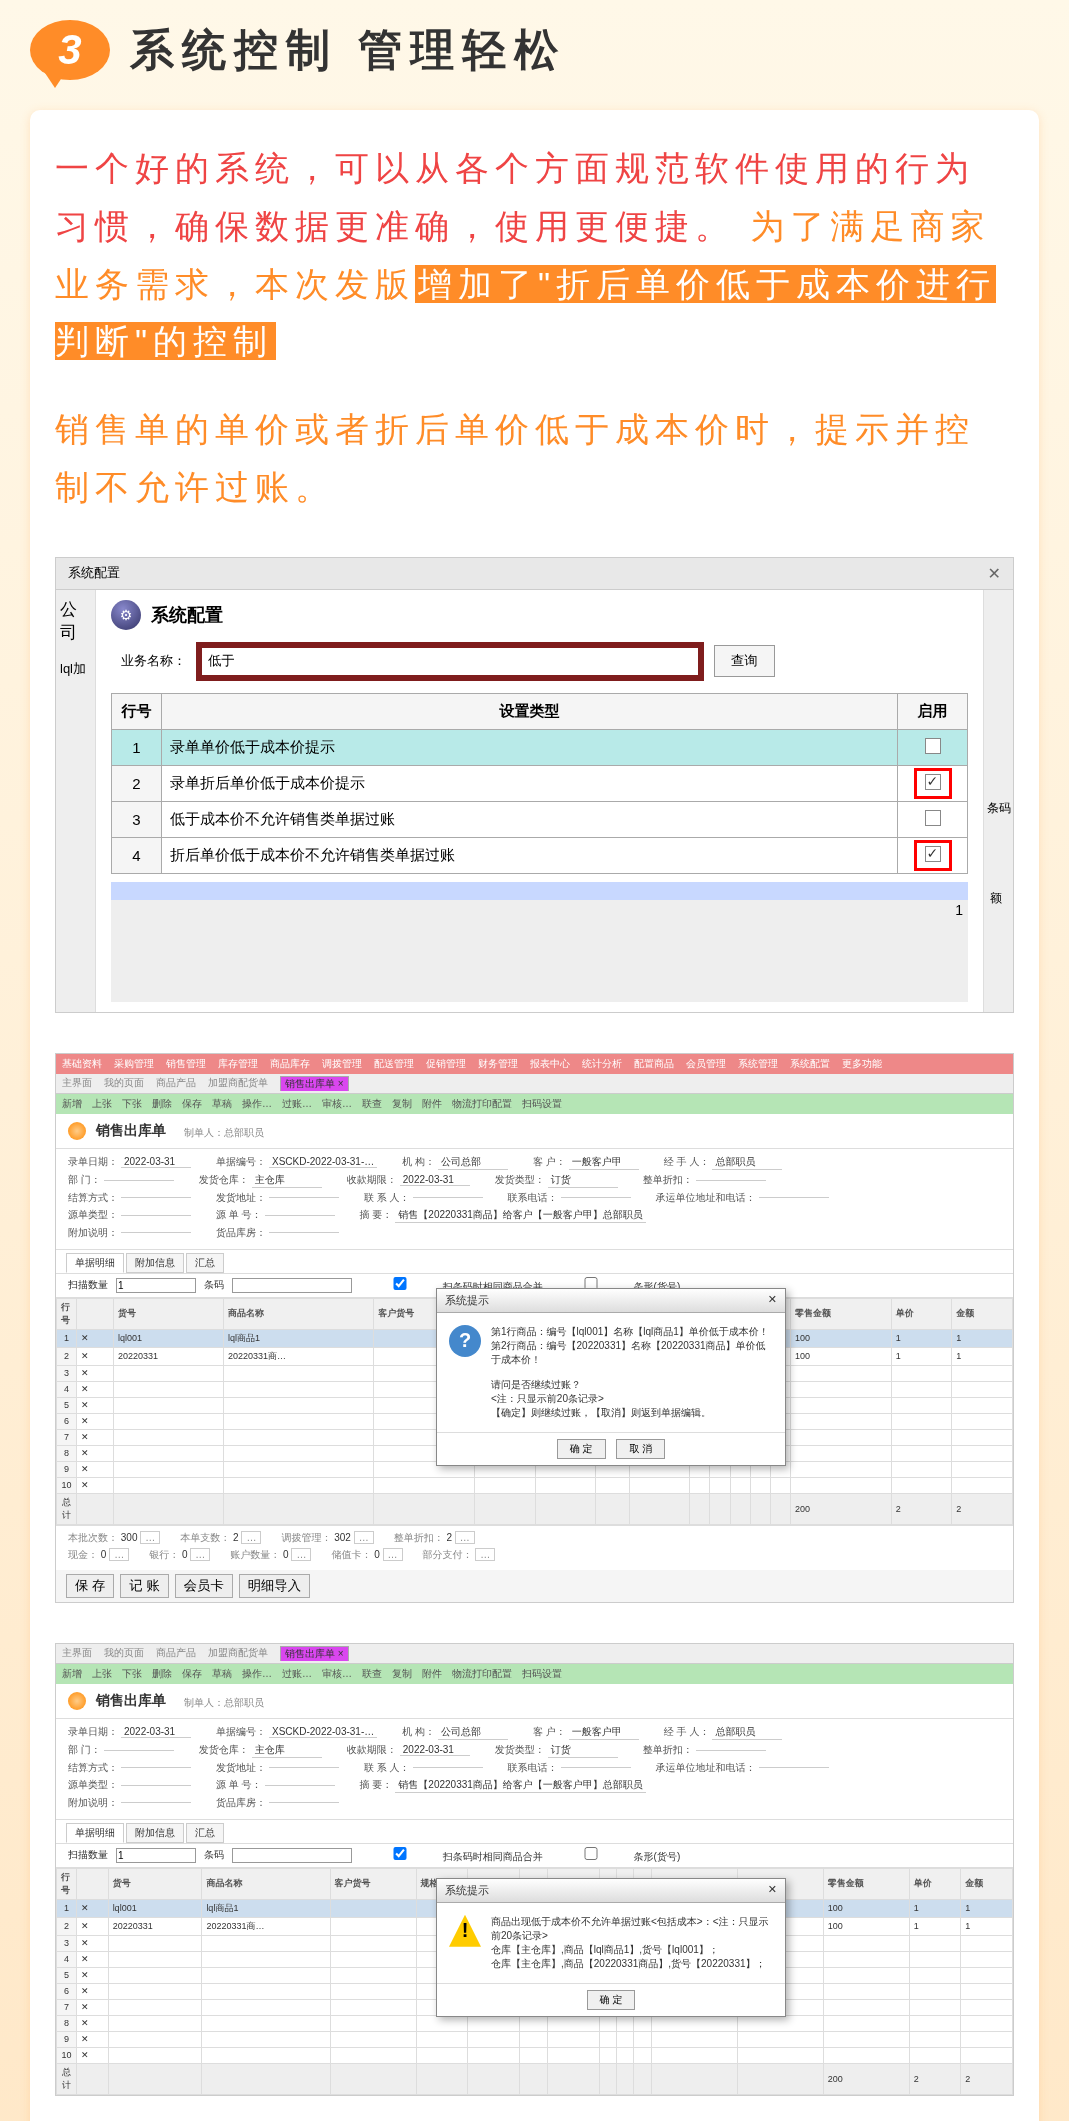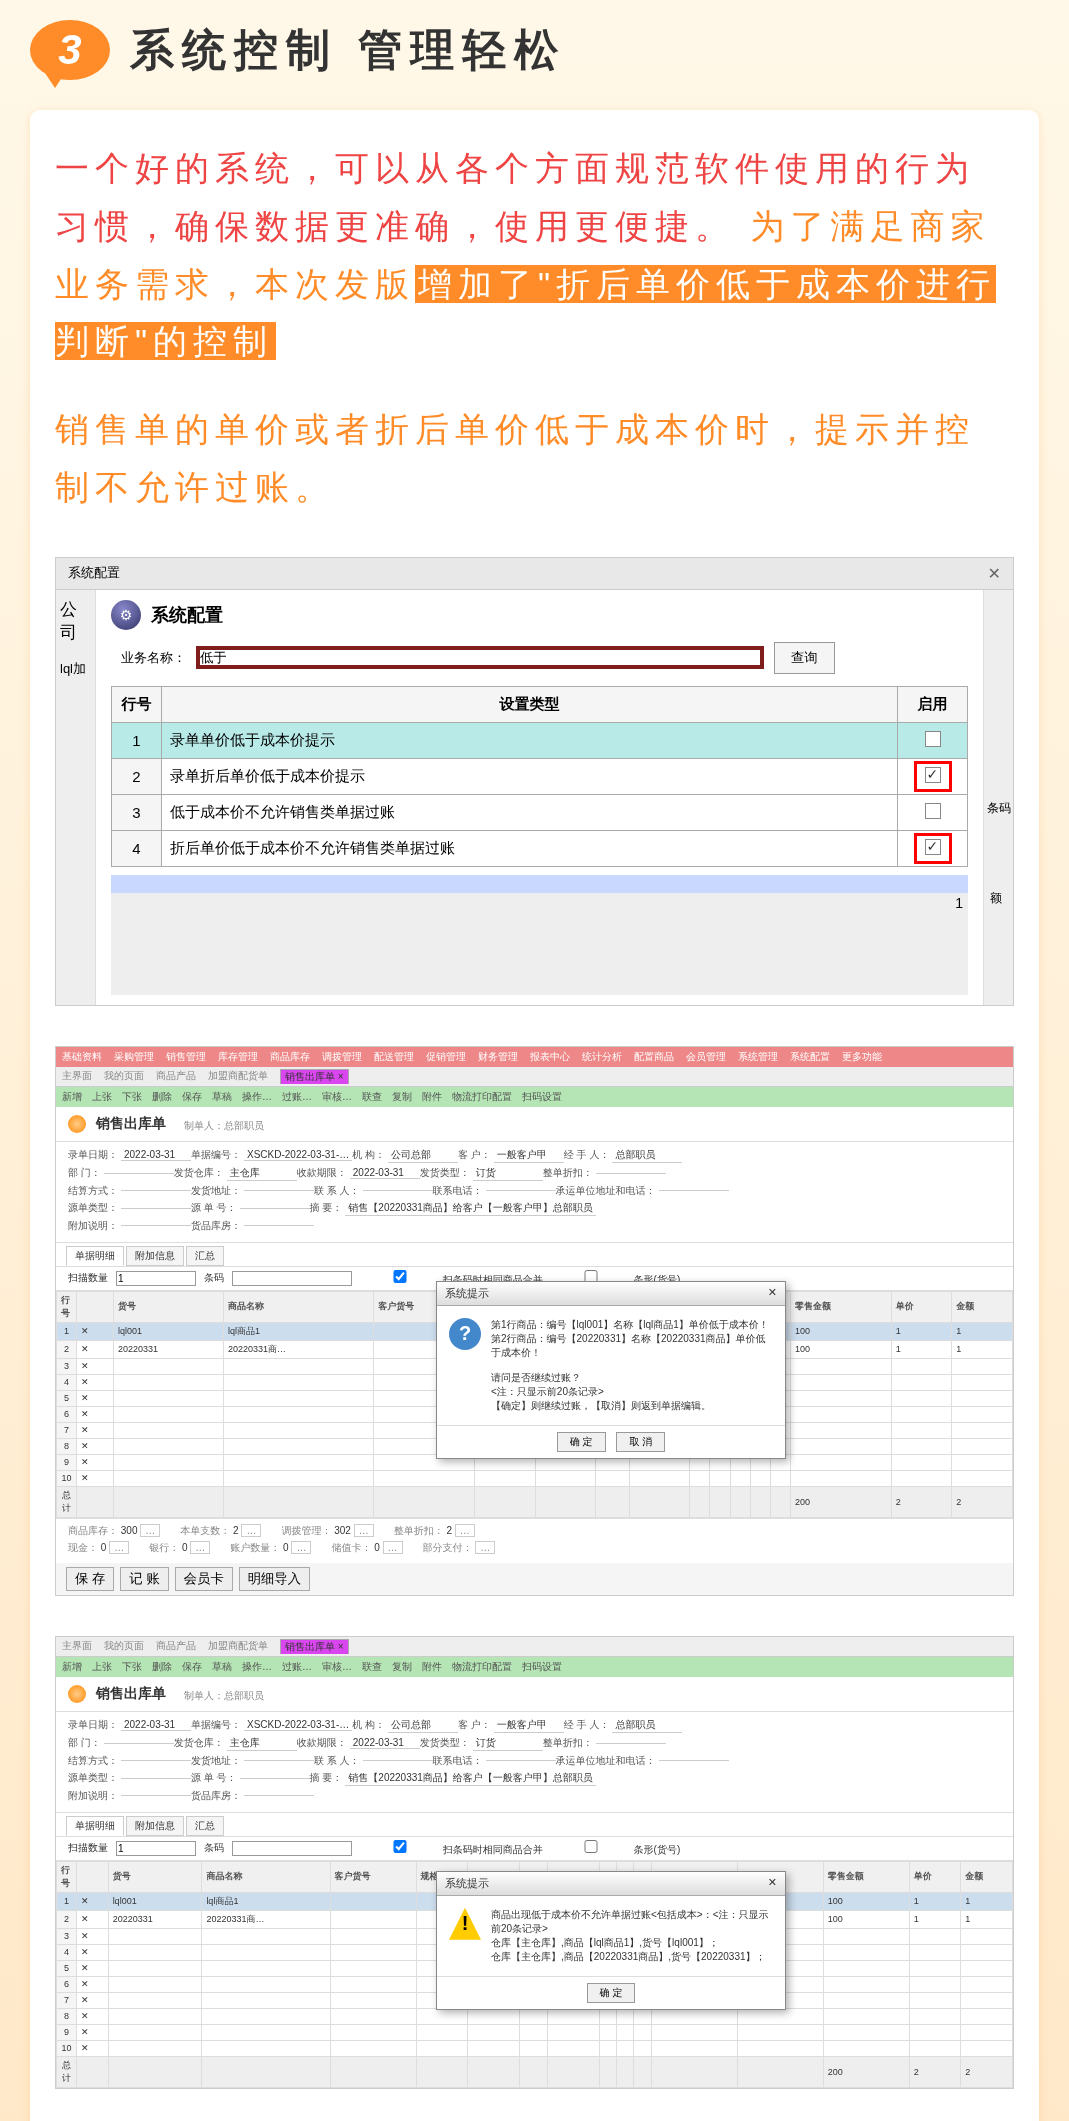--- a/index.html
+++ b/index.html
@@ -27,21 +27,21 @@
 .s1-left { width: 40px; background: #eee; border-right: 1px solid #ddd; }
 .s1-main { display: flex; }
 .s1-body { flex: 1; padding: 10px 15px; }
 .s1-header { display: flex; align-items: center; gap: 10px; margin-bottom: 12px; }
 .s1-icon { width: 30px; height: 30px; background: radial-gradient(circle at 40% 30%, #88c, #336); border-radius: 50%; display: flex; align-items: center; justify-content: center; color: #fff; font-size: 14px; }
 .s1-htxt { font-size: 18px; font-weight: bold; }
 .s1-tabs { display: flex; border-bottom: 1px solid #aaa; margin-bottom: 15px; }
 .s1-tab { padding: 6px 14px; border: 1px solid #aaa; border-bottom: none; background: #f0f0f0; margin-right: -1px; font-size: 14px; }
 .s1-tab.active { background: #fff; border-bottom: 1px solid #fff; margin-bottom: -1px; z-index: 1; }
 .s1-search { display: flex; align-items: center; gap: 10px; margin-bottom: 12px; padding-left: 10px; }
-.s1-search input { width: 568px; border: 4px solid #7f1d1d; }
+.s1-search input { padding: 6px; width: 508px; border: 6px solid #7f1d1d; }
 .s1-btn { padding: 6px 16px; border: 1px solid #999; background: #f5f5f5; }
 .s1-table { width: 100%; border-collapse: collapse; }
 .s1-table th, .s1-table td { border: 1px solid #aaa; padding: 8px; font-size: 15px; text-align: left; }
 .s1-table th { background: #f5f5f5; text-align: center; }
 .s1-table .col-num { width: 50px; text-align: center; background: #f5f5f5; }
 .s1-table .col-enable { width: 70px; text-align: center; }
 .s1-table tr.sel td { background: #b8eae8; }
 .chk { display: inline-block; width: 16px; height: 16px; border: 1px solid #888; background: #fff; position: relative; }
 .chk.on::after { content: '✓'; position: absolute; top: -2px; left: 1px; color: #333; font-size: 14px; }
 .redbox { border: 3px solid red; padding: 3px 8px; display: inline-block; margin: -6px -10px; }
@@ -54,21 +54,21 @@
 .s2 { background: #fff; font-size: 10px; color: #333; }
 .s2-menubar { background: #e88; color: #fff; padding: 3px 6px; display: flex; gap: 12px; font-size: 10px; }
 .s2-tabs { background: #eee; padding: 2px 6px; display: flex; gap: 12px; font-size: 10px; border-bottom: 1px solid #ccc; }
 .s2-tabs .tab { color: #888; }
 .s2-tabs .tab.active { color: #333; border: 1px solid #aaa; border-bottom: none; background: #d946ef; padding: 0 4px; }
 .s2-toolbar { background: #b5e5b5; padding: 3px 6px; display: flex; gap: 10px; align-items: center; font-size: 10px; }
 .s2-toolbar span { color: #555; }
 .s2-title { padding: 8px 12px; display: flex; align-items: flex-end; gap: 10px; font-size: 14px; font-weight: bold; border-bottom: 1px solid #ddd; }
 .s2-icon2 { width: 18px; height: 18px; background: radial-gradient(#fc8, #f80); border-radius: 50%; }
 .s2-form { padding: 6px 12px; border-bottom: 1px solid #ddd; }
-.s2-row { display: flex; margin-bottom: 3px; font-size: 10px; align-items: center; }
+.s2-row { display: flex; gap: 25px; margin-bottom: 3px; font-size: 10px; align-items: center; }
 .s2-field { display: flex; align-items: center; gap: 3px; }
 .s2-field label { color: #555; }
 .s2-field .val { border-bottom: 1px solid #ccc; min-width: 70px; padding: 0 3px; display: inline-block; }
 .s2-subtabs { display: flex; gap: 2px; padding: 3px 10px 0; font-size: 10px; }
 .s2-subtab { padding: 2px 8px; border: 1px solid #ccc; background: #f5f5f5; }
 .s2-subtab.active { background: #fff; border-bottom-color: #fff; }
 .s2-scan { padding: 3px 12px; display: flex; align-items: center; gap: 8px; font-size: 10px; border-top: 1px solid #ddd; border-bottom: 1px solid #ddd; }
 .s2-scan input { width: 80px; padding: 1px; border: 1px solid #999; font-size: 10px; }
 .s2-grid { position: relative; }
 .s2-gridtable { width: 100%; border-collapse: collapse; font-size: 9px; }
@@ -575,21 +575,21 @@
             </div>
           </div>
           <div class="s2-dlg-btns">
             <button class="s2-dlg-btn">确 定</button>
             <button class="s2-dlg-btn">取 消</button>
           </div>
         </div>
       </div>
       <div class="s2-footer" id="s2foot1">
           <div class="s2-footrow">
-            <span><span style="color:#888;">商品库存：</span> 300 <span style="border:1px solid #ccc;padding:0 4px;color:#888;">…</span></span>
+            <span><span style="color:#888;">本批次数：</span> 300 <span style="border:1px solid #ccc;padding:0 4px;color:#888;">…</span></span>
             <span><span style="color:#888;">本单支数：</span> 2 <span style="border:1px solid #ccc;padding:0 4px;color:#888;">…</span></span>
             <span><span style="color:#888;">调拨管理：</span> 302 <span style="border:1px solid #ccc;padding:0 4px;color:#888;">…</span></span>
             <span><span style="color:#888;">整单折扣：</span> 2 <span style="border:1px solid #ccc;padding:0 4px;color:#888;">…</span></span>
           </div>
           <div class="s2-footrow">
             <span><span style="color:#888;">现金：</span> 0 <span style="border:1px solid #ccc;padding:0 4px;color:#888;">…</span></span>
             <span><span style="color:#888;">银行：</span> 0 <span style="border:1px solid #ccc;padding:0 4px;color:#888;">…</span></span>
             <span><span style="color:#888;">账户数量：</span> 0 <span style="border:1px solid #ccc;padding:0 4px;color:#888;">…</span></span>
             <span><span style="color:#888;">储值卡：</span> 0 <span style="border:1px solid #ccc;padding:0 4px;color:#888;">…</span></span>
             <span><span style="color:#888;">部分支付：</span>  <span style="border:1px solid #ccc;padding:0 4px;color:#888;">…</span></span>

